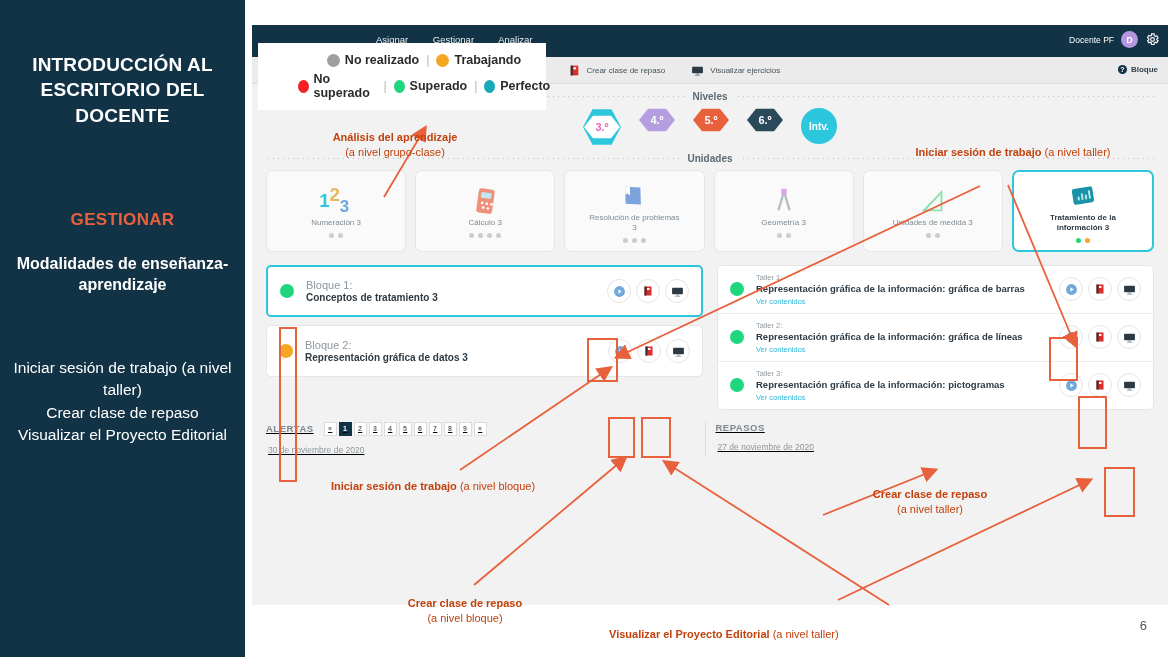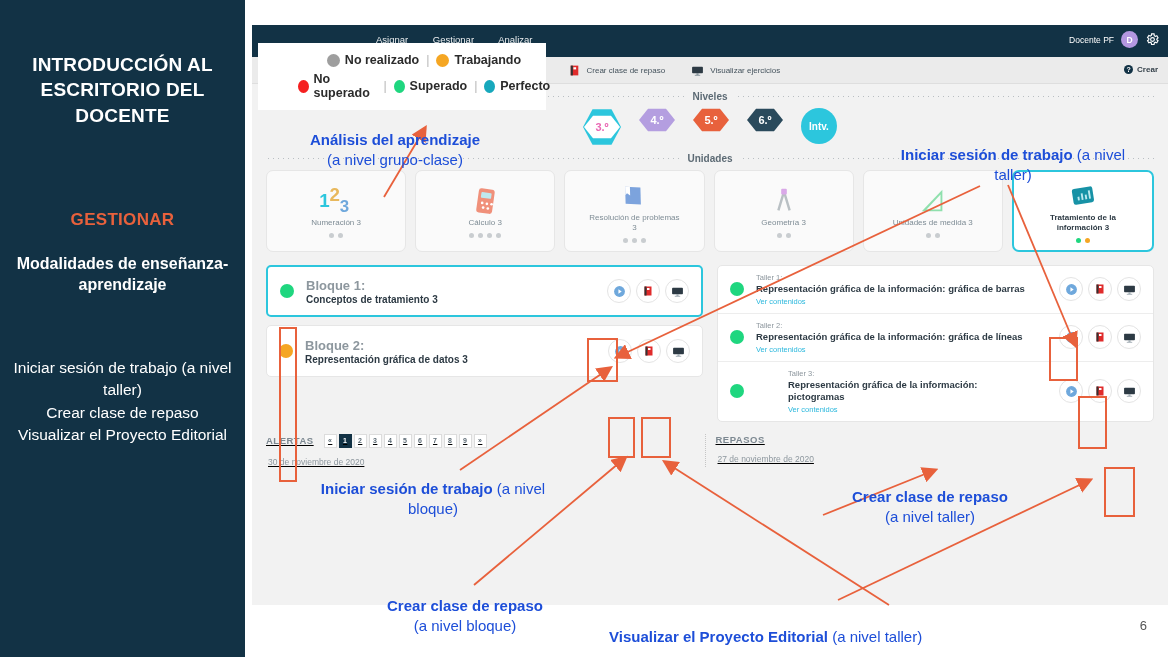--- a/index.html
+++ b/index.html
@@ -73,29 +73,29 @@
   .udot { width:5px;height:5px;border-radius:50%;background:#c9cdd0; }
 
   .cols { display:flex; gap:14px; padding:0 14px; margin-top:13px; }
   .col { flex:1; }
 
   .brow { background:#fff; border:1px solid #e6e6e6; border-radius:5px;
     height:52px; display:flex; align-items:center; padding:0 12px; margin-bottom:8px; }
   .brow.active { border:2px solid #2cc6dd; }
   .bdot { width:14px; height:14px; border-radius:50%; margin-right:12px; flex:none; }
   .btext { flex:1; }
-  .bsmall { font-size:13px; color:#8d979e;font-weight:bold; }
+  .bsmall { font-size:11px; color:#8d979e; }
   .bbig { font-size:10px; font-weight:bold; color:#2d3a44; margin-top:1px; }
   .bactions { display:flex; gap:5px; }
   .abtn { width:24px;height:24px;border-radius:50%;background:#fff;
     border:1px solid #e4e4e4; display:flex;align-items:center;justify-content:center;}
 
   .tlist { background:#fff; border:1px solid #e6e6e6; border-radius:5px; overflow:hidden; }
   .trow { display:flex; align-items:center; padding:7px 12px; border-bottom:1px solid #ededed; }
-  .trow:last-child { border-bottom:none;gap:32px; }
+  .trow:last-child { border-bottom:none; }
   .ttext { flex:1; }
   .tsmall { font-size:7.5px; color:#8d979e; }
   .tbig { font-size:9.5px; font-weight:bold; color:#2d3a44; line-height:1.25; margin-top:1px;}
   .tlink { font-size:7.5px; color:#2cb8dd; margin-top:2px; }
 
   .bottom { display:flex; padding:0 14px; margin-top:12px;text-decoration:underline; }
   .balert { flex:1; }
   .bhead { font-size:9.5px; font-weight:bold; color:#7c8891; letter-spacing:.5px; display:flex;
     align-items:center; gap:10px; }
   .pager { display:flex; gap:2px; }
@@ -107,21 +107,21 @@
   
   .legend { position:absolute; left:258px; top:43px; width:288px; height:67px;
     background:#fff; display:flex; flex-direction:column; justify-content:center;
     align-items:center; gap:5px; z-index:20; }
   .lrow { display:flex; align-items:center; gap:5px; font-size:12.5px;
     font-weight:bold; color:#2b2b2b;padding-left:44px; }
   .lrow .sep { color:#b9b9b9; font-weight:normal; margin:0 2px; }
   .ldot { width:13px;height:13px;border-radius:50%; display:inline-block; }
 
   
-  .ann { position:absolute; color:#1d4ed8; font-size:15px; line-height:1.35; z-index:30; }
+  .ann { position:absolute; color:#c2410c; font-size:11px; line-height:1.35; z-index:30; }
   .ann b { font-weight:bold; }
   .ann .light { font-weight:400; }
   svg.arrows { position:absolute; left:0; top:0; width:1175px; height:657px;
     pointer-events:none; z-index:25; }
   .hbox { position:absolute; border:2px solid #E8613C; z-index:26; }
   .pageno { position:absolute; right:28px; bottom:24px; font-size:13px; color:#555; }
 </style>
 </head>
 <body>
 
@@ -182,21 +182,21 @@
           <svg viewBox="0 0 24 24" width="13" height="13">
               <rect x="2" y="5" width="20" height="12" rx="1.5" fill="#2d3a44"></rect>
               <rect x="10" y="17" width="4" height="3" fill="#7e8c95"></rect>
               <rect x="7" y="20" width="10" height="1.6" fill="#7e8c95"></rect>
             </svg>
         </span>
         <span>Visualizar ejercicios</span>
       </div>
       <div class="help">
         <span class="help-dot">?</span>
-        <span>Crear</span>
+        <span>Bloque</span>
       </div>
     </div>
 
     <div class="sectlabel">
       <div class="line"></div>
       <div class="txt">Niveles</div>
       <div class="line"></div>
     </div>
     <div class="levels">
       <div class="hexwrap sel">

